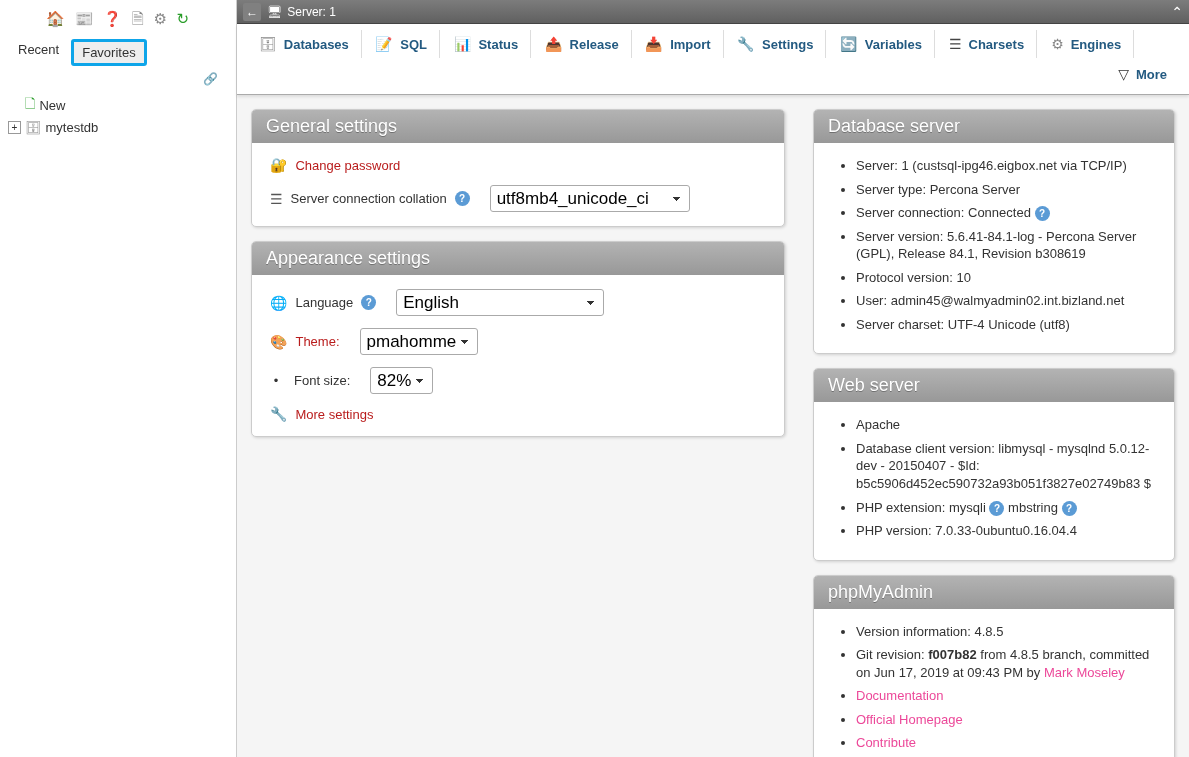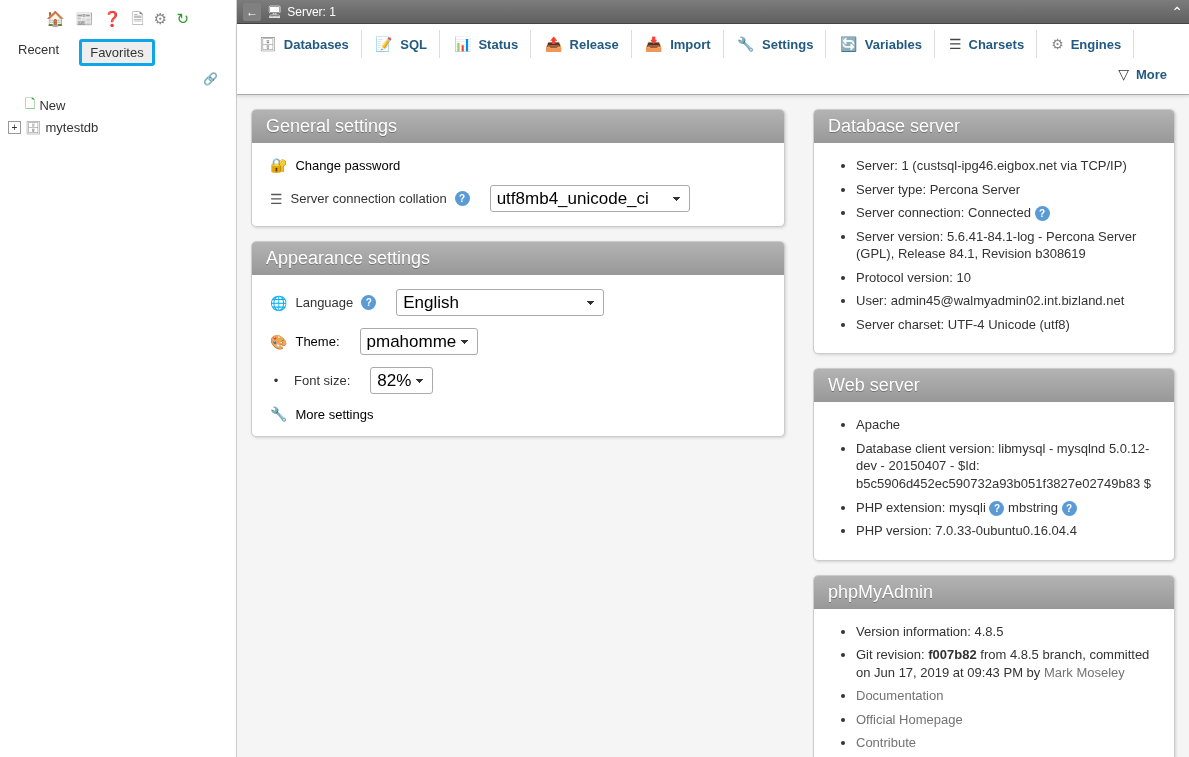--- a/index.html
+++ b/index.html
@@ -1,21 +1,21 @@
 <!DOCTYPE html>
 <html><head>
 <meta charset="utf-8">
 <style>
 * { box-sizing: border-box; margin: 0; padding: 0; }
 body { font-family: sans-serif; font-size: 13px; color: #333; background: #fff; }
 .app { display: flex; width: 1189px; height: 757px; }
 .sidebar { width: 237px; background: #fff; border-right: 1px solid #ccc; display: flex; flex-direction: column; }
 .sidebar-icons { text-align: center; padding: 8px 4px 4px; }
 .sidebar-icons span { display: inline-block; margin: 0 3px; font-size: 15px; cursor: pointer; }
-.sidebar-tabs { display: flex; padding: 2px 10px 4px; gap: 12px; text-align: right; }
+.sidebar-tabs { display: flex; padding: 2px 10px 4px; gap: 4px; text-align: right; }
 .sidebar-tab { padding: 3px 8px; border-radius: 3px; cursor: pointer; color: #333; font-size: 13px; }
 .sidebar-tab.active { background: #eee; border: 3px solid #0ea5e9; }
 .sidebar-link-icon { text-align: right; padding: 2px 18px; font-size: 12px; color: #888; }
 .tree { padding: 4px 8px; flex: 1; }
 .tree-item { display: flex; align-items: center; gap: 4px; padding: 2px 0; cursor: pointer; }
 .tree-item .plus { width: 13px; height: 13px; border: 1px solid #999; display: inline-flex; align-items: center; justify-content: center; font-size: 10px; line-height: 1; background: #fff; }
 .tree-item .ticon { font-size: 13px; }
 .tree-item .tlabel { color: #333; }
 .main { flex: 1; display: flex; flex-direction: column; background: #f5f5f5; }
 .topbar { background: linear-gradient(#7c7c7c, #606060); color: #fff; display: flex; align-items: center; height: 24px; padding: 0 6px; font-size: 12px; border-bottom: 1px solid #444; }
@@ -30,26 +30,26 @@
 .content { flex: 1; padding: 14px; display: flex; gap: 28px; overflow: auto; align-items: flex-start; }
 .col-left { flex: 1; display: flex; flex-direction: column; gap: 14px; }
 .col-right { width: 362px; display: flex; flex-direction: column; gap: 14px; }
 .panel { background: #fff; border: 1px solid #ccc; border-radius: 5px; box-shadow: 1px 1px 3px rgba(0,0,0,0.15); overflow: hidden; }
 .panel-header { background: linear-gradient(#b3b3b3, #989898); color: #fff; font-size: 18px; font-weight: normal; padding: 6px 14px; text-shadow: 0 1px 0 rgba(0,0,0,0.3); }
 .panel-body { padding: 14px 18px; }
 .row { display: flex; align-items: center; gap: 8px; margin-bottom: 12px; }
 .row:last-child { margin-bottom: 0; }
 .row .ricon { font-size: 14px; }
 .row label { color: #333; }
-.link { color: #000000; cursor: pointer; }
+.link { color: #b91c1c; cursor: pointer; }
 .help-icon { display: inline-flex; width: 15px; height: 15px; border-radius: 50%; background: #5b9bd5; color: #fff; align-items: center; justify-content: center; font-size: 10px; font-weight: bold; cursor: pointer; }
 select { border: 1px solid #aaa; border-radius: 3px; padding: 3px 20px 3px 6px; font-size: 17px; background: #fff; appearance: none; background-image: linear-gradient(45deg, transparent 50%, #333 50%), linear-gradient(135deg, #333 50%, transparent 50%); background-position: calc(100% - 12px) center, calc(100% - 8px) center; background-size: 4px 4px, 4px 4px; background-repeat: no-repeat; }
 ul.info { list-style: disc; padding-left: 24px; }
 ul.info li { margin-bottom: 6px; line-height: 1.35; color: #333; }
-ul.info li .link { color: #737373; }
+ul.info li .link { color: #ec4899; }
 .bullet::before { content: "• "; margin-right: 4px; }
 </style>
 </head>
 <body>
 
 <div class="app">
   <div class="sidebar">
     <div class="sidebar-icons">
       <span>🏠</span>
       <span style="color:#888">📰</span>

